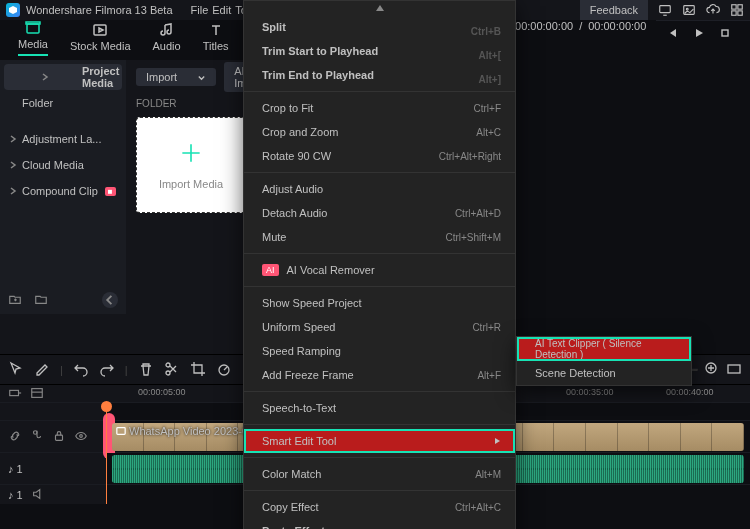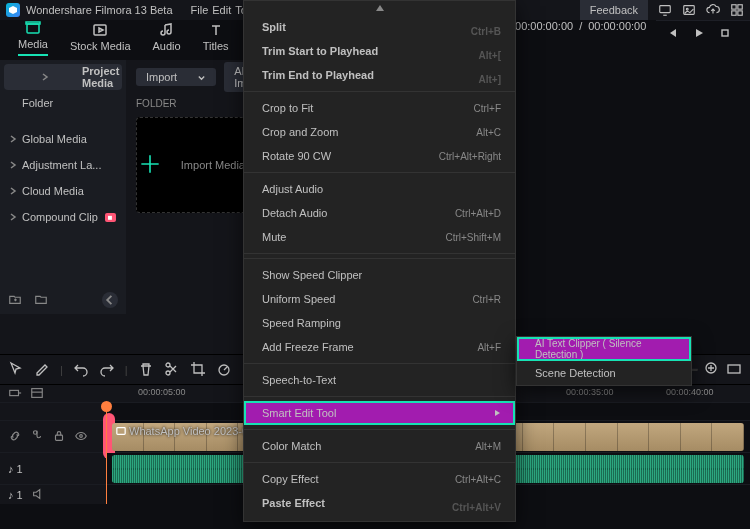--- a/index.html
+++ b/index.html
@@ -34,21 +34,21 @@
 .treeitem .badge { background:#ff5575;color:#fff;font-size:8px;padding:0 3px;border-radius:2px;margin-left:3px;}
 .sidefoot { margin-top:auto; display:flex; align-items:center; gap:12px; padding:6px 8px;}
 .sidefoot svg{width:14px;height:14px;stroke:#888;fill:none;stroke-width:1.3;}
 .sidefoot .collapse{margin-left:auto;width:16px;height:16px;border-radius:50%;background:#2a2d36;display:flex;align-items:center;justify-content:center;}
 
 .mediaarea { flex:1; padding:6px 10px; }
 .mediaarea .toolbar { display:flex; gap:8px; align-items:center; height:22px;}
 .mediaarea .btn { background:#2a2d36; padding:3px 10px; border-radius:3px; display:flex;align-items:center;gap:20px;}
 .mediaarea .btn svg{width:9px;height:9px;stroke:#c0c0c0;fill:none;stroke-width:1.5;}
 .mediaarea .fold-lbl { margin-top:10px; font-size:10px; color:#888;}
-.importbox { width:110px;height:96px;background:#000000;border:1px dashed #333;border-radius:4px;margin-top:8px;display:flex;flex-direction:row;align-items:center;justify-content:space-between;gap:10px;}
+.importbox { width:110px;height:96px;background:#ffffff;border:1px dashed #333;border-radius:4px;margin-top:8px;display:flex;flex-direction:column;align-items:center;justify-content:center;gap:10px;}
 .importbox .plus svg{width:26px;height:26px;stroke:#17e2b4;stroke-width:1.5;fill:none;}
 .importbox span{color:#888;}
 
 .preview { flex:1; background:#0d0e12; display:flex; }
 .preview .bar { height:26px; display:flex; align-items:center; padding:0 10px; gap:6px;}
 .preview .sel { background:#2a2d36;padding:3px 8px;border-radius:3px;display:flex;align-items:center;gap:6px;}
 .preview .sel svg{width:9px;height:9px;stroke:#888;fill:none;stroke-width:1.5;}
 .preview .stage{ flex:1; display:flex; align-items:center; justify-content:center;}
 .preview .vid { width:115px;height:200px;background:#7a6a55;border-radius:2px;position:relative;overflow:hidden;}
 .preview .wall{position:absolute;inset:0;background:linear-gradient(180deg,#8c7d66 0%,#7b6d58 60%,#6d604c 100%);}
@@ -65,21 +65,21 @@
 
 .ctxmenu { position:absolute; left:243px; top:0; width:273px; background:#232323; border:1px solid #333; box-shadow:0 6px 20px rgba(0,0,0,.6); z-index:10; padding-bottom:6px;}
 .ctxmenu .top-arrow{height:14px;display:flex;align-items:center;justify-content:center;}
 .ctxmenu .top-arrow svg{width:10px;height:10px;fill:#888;}
 .mi { display:flex; align-items:center; height:24px; padding:0 14px 0 18px; gap:8px; }
 .mi.dis { color:#666;font-weight:bold; }
 .mi .sc { margin-left:auto; font-size:10px; color:#888;}
 .mi.dis .sc{color:#555;margin-top:8px;}
 .mi .arr { margin-left:auto; }
 .mi .arr svg{width:8px;height:8px;fill:#c0c0c0;}
-.mi.hl { outline:2px solid #17e2b4; outline-offset:-2px; background:#a21caf;}
+.mi.hl { outline:2px solid #17e2b4; outline-offset:-2px; background:#b91c1c;}
 .mi .pill{background:#ff5575;border-radius:2px;padding:1px 4px;font-size:9px;color:#fff;}
 .sep { height:1px; background:#333; margin:4px 0;}
 
 .submenu { position:absolute; left:516px; top:336px; width:176px; background:#232323; border:1px solid #333; box-shadow:0 6px 20px rgba(0,0,0,.6); z-index:11; }
 .submenu .mi.hl{outline:2px solid #17e2b4;outline-offset:-2px;}
 
 .tlbar { height:30px; background:#14151a; display:flex; align-items:center; padding:0 8px; gap:10px; border-top:1px solid #000;}
 .tlbar svg{width:16px;height:16px;stroke:#c0c0c0;fill:none;stroke-width:1.3;}
 .tlbar .spacer{flex:1;}
 .tlbar .zoom{display:flex;align-items:center;gap:6px;}
@@ -202,26 +202,20 @@
             <span>Project Media</span>
           </div>
         <div class="treeitem fold">
             <span>Folder</span>
           </div>
         <div style="height:10px"></div>
         <div class="treeitem">
             <span class="chev"><svg viewBox="0 0 10 10">
                 <path d="M3 2l4 3-4 3"></path>
               </svg></span>
-            <span>Global Media</span>
-          </div>
-        <div class="treeitem">
-            <span class="chev"><svg viewBox="0 0 10 10">
-                <path d="M3 2l4 3-4 3"></path>
-              </svg></span>
             <span>Adjustment La...</span>
           </div>
         <div class="treeitem">
             <span class="chev"><svg viewBox="0 0 10 10">
                 <path d="M3 2l4 3-4 3"></path>
               </svg></span>
             <span>Cloud Media</span>
           </div>
         <div class="treeitem">
             <span class="chev"><svg viewBox="0 0 10 10">
@@ -512,23 +506,27 @@
     </div>
   <div class="mi">
       <span>Detach Audio</span>
       <span class="sc">Ctrl+Alt+D</span>
     </div>
   <div class="mi">
       <span>Mute</span>
       <span class="sc">Ctrl+Shift+M</span>
     </div>
   <div class="sep"></div>
-  <div class="sep"></div>
-  <div class="mi">
-      <span>Show Speed Clipper</span>
+  <div class="mi">
+      <span class="pill">AI</span>
+      <span>AI Vocal Remover</span>
+    </div>
+  <div class="sep"></div>
+  <div class="mi">
+      <span>Show Speed Project</span>
     </div>
   <div class="mi">
       <span>Uniform Speed</span>
       <span class="sc">Ctrl+R</span>
     </div>
   <div class="mi">
       <span>Speed Ramping</span>
     </div>
   <div class="mi">
       <span>Add Freeze Frame</span>

